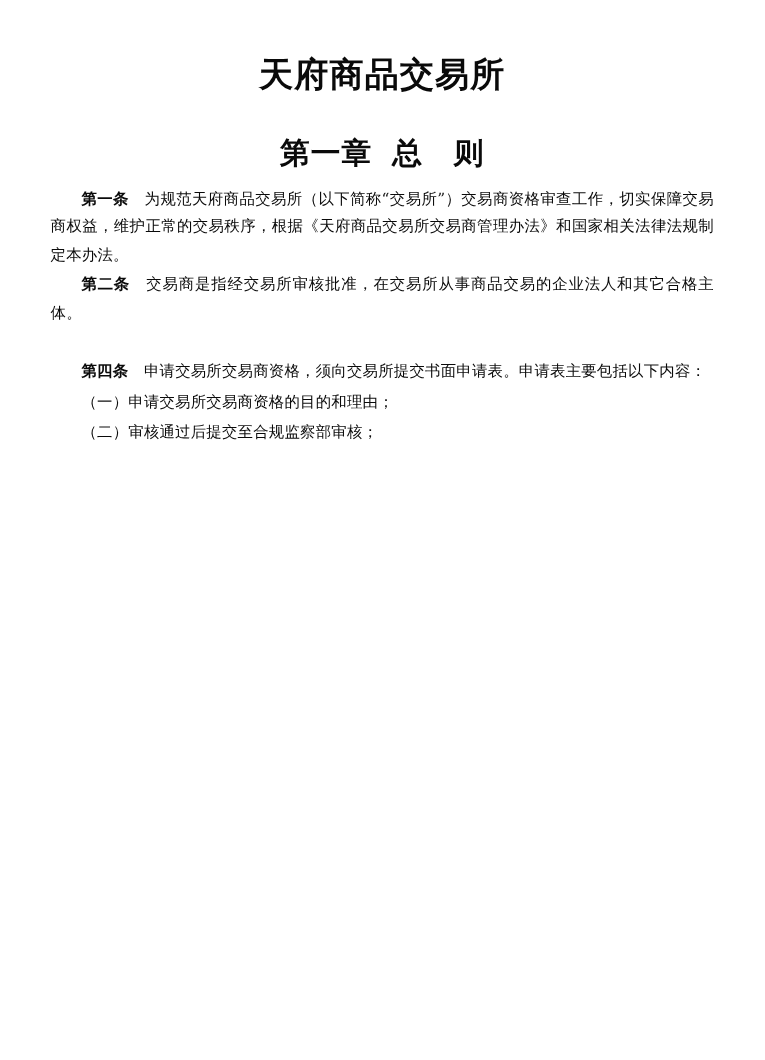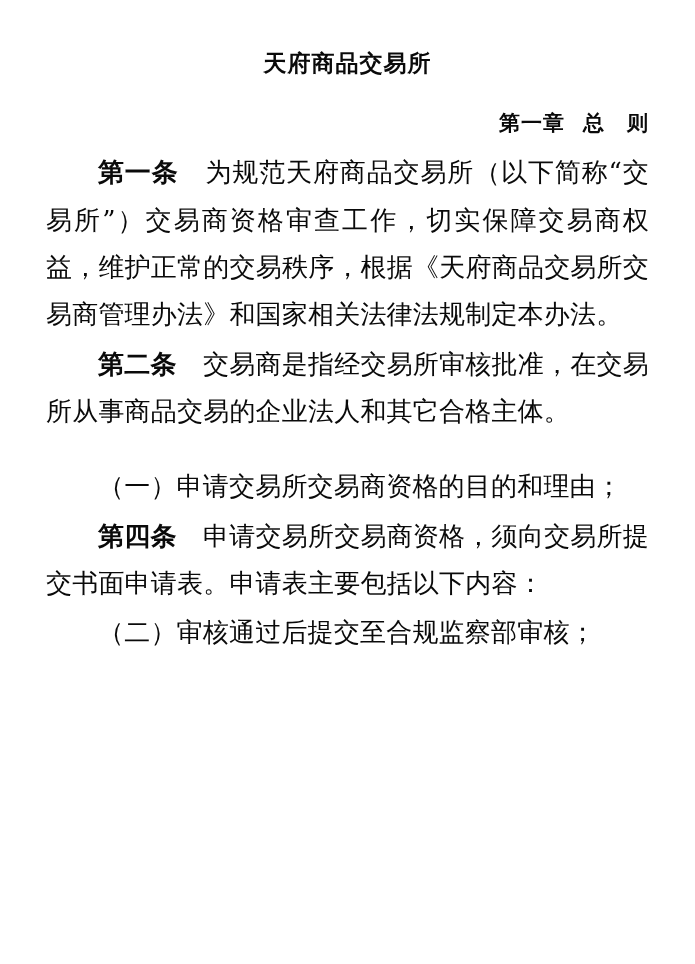--- a/index.html
+++ b/index.html
@@ -16,50 +16,50 @@
   }
   .page {
     width: 695px;
     height: 964px;
     box-sizing: border-box;
     padding: 38px 46px 0 46px;
     background: #ffffff;
   }
   .doc-title {
     text-align: center;
-    font-size: 23px;
+    font-size: 31px;
     font-weight: bold;
     line-height: 1.45;
     letter-spacing: 1px;
     margin: 0;
   }
   .doc-title .title-line {
     display: block;
   }
   .title-block {
     margin-top: 8px;
     margin-bottom: 30px;
   }
   .chapter-heading {
-    text-align: right;
-    font-size: 21px;
+    text-align: center;
+    font-size: 27px;
     font-weight: bold;
     letter-spacing: 1px;
     margin: 26px 0 12px 0;
     font-family: Liberation Mono, monospace;
   }
   .chapter-heading.first {
     margin-top: 22px;
   }
   .chapter-heading .gap {
     display: inline-block;
     width: 18px;
   }
   .para {
-    font-size: 26px;
+    font-size: 14px;
     line-height: 1.82;
     text-align: justify;
     text-justify: inter-ideograph;
     margin: 0 0 2px 0;
     letter-spacing: 0.2px;
   }
   .para.indent {
     text-indent: 2em;
   }
   .art-label {
@@ -89,20 +89,20 @@
   </p>
 
   <p class="para indent">
     <span class="art-label">第二条</span><span>　交易商是指经交易所审核批准，在交易所从事商品交易的企业法人和其它合格主体。</span>
   </p>
 
   <div class="spacer-lg"></div>
 
 
 
-  <p class="para indent">（一）申请交易所交易商资格的目的和理由；</p>
-
   <p class="para indent">
     <span class="art-label">第四条</span><span>　申请交易所交易商资格，须向交易所提交书面申请表。申请表主要包括以下内容：</span>
   </p>
+
+  <p class="para indent">（一）申请交易所交易商资格的目的和理由；</p>
   <p class="para indent">（二）审核通过后提交至合规监察部审核；</p>
 
 </div>
 
 </body></html>

